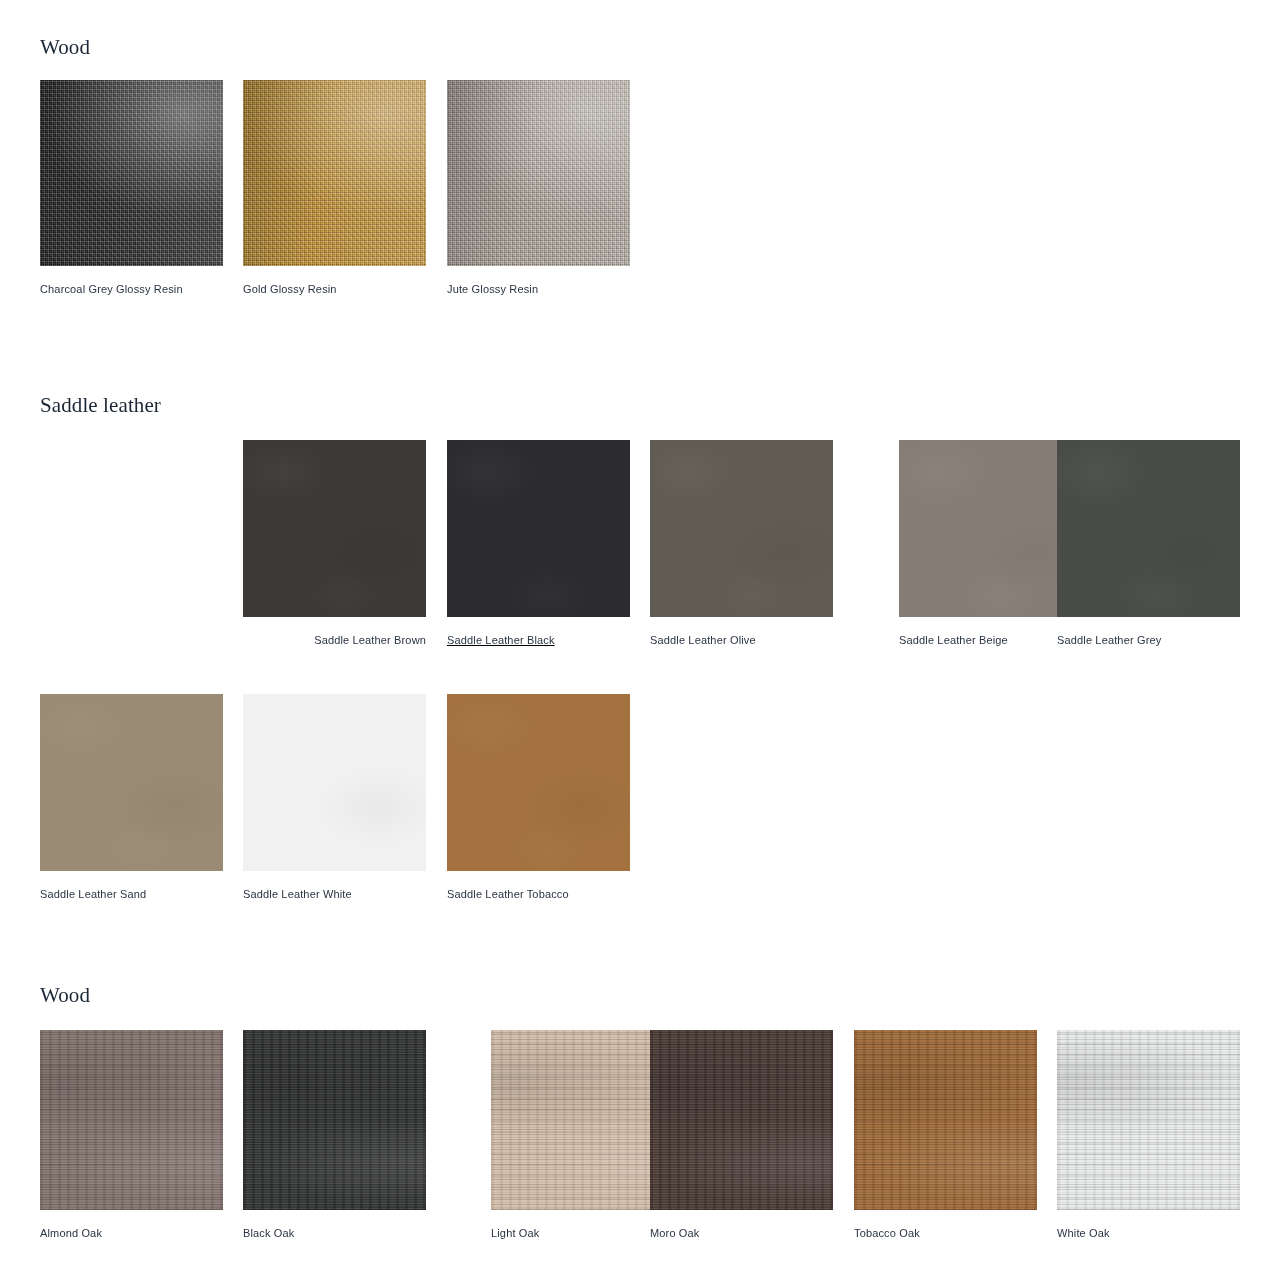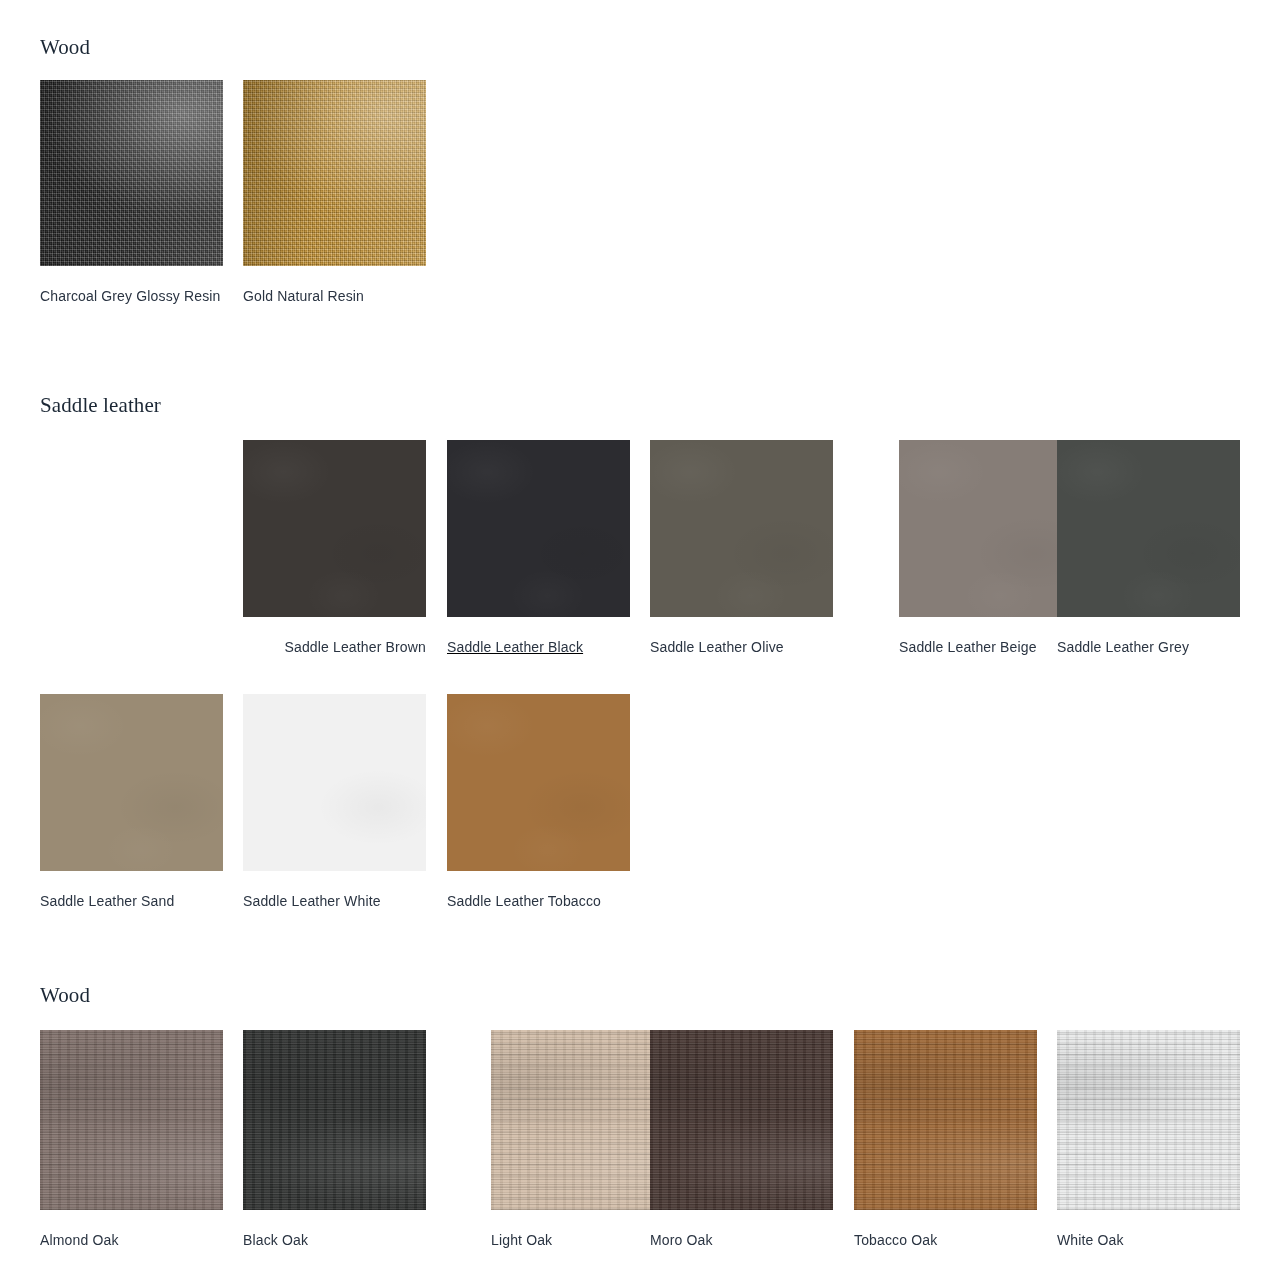--- a/index.html
+++ b/index.html
@@ -49,23 +49,23 @@
     background-repeat: repeat;
     background-color: #cccccc;
     position: relative;
     overflow: hidden;
   }
   .swatch-inner {
     position: absolute;
     inset: 0;
   }
   .label {
-    margin-top: 18px;
+    margin-top: 11px;
     font-family: "Liberation Sans", sans-serif;
-    font-size: 14px;
+    font-size: 11px;
     line-height: 25px;
     color: #2a3442;
     letter-spacing: 0.15px;
     width: 183px;
   }
 
   
   .row-resin .swatch   { height: 186px; }
   .row-leather .swatch { height: 177px; }
   .row-wood .swatch    { height: 180px; }
@@ -137,23 +137,29 @@
       <div class="swatch tex-weave" style="background-color:#242424;">
         <div class="swatch-inner tex-weave-sheen"></div>
       </div>
       <div class="label">Charcoal Grey Glossy Resin</div>
     </div>
 
     <div class="cell" style="left:203px; top:0px;">
       <div class="swatch tex-weave" style="background-color:#c69230;">
         <div class="swatch-inner tex-weave-sheen"></div>
       </div>
-      <div class="label">Gold Natural Resin</div>
-    </div>
-
+      <div class="label">Gold Glossy Resin</div>
+    </div>
+
+    <div class="cell" style="left:407px; top:0px;">
+      <div class="swatch tex-weave" style="background-color:#b2a99f;">
+        <div class="swatch-inner tex-weave-sheen"></div>
+      </div>
+      <div class="label">Jute Glossy Resin</div>
+    </div>
   </div>
 
   <h2 class="section-title" style="top:376px;">Saddle leather</h2>
 
   <div class="grid row-leather" style="top:440px; height:230px;">
 
 
     <div class="cell" style="left:203px; top:0px;text-align:right;">
       <div class="swatch tex-leather" style="background-color:#3d3936;"></div>
       <div class="label">Saddle Leather Brown</div>

